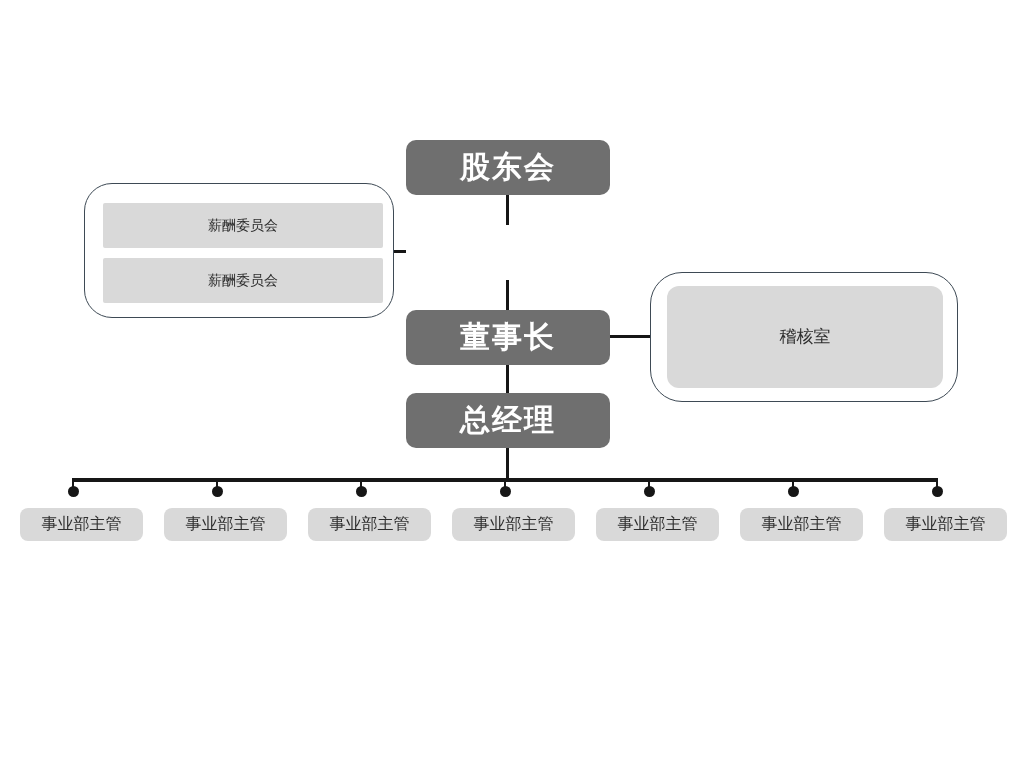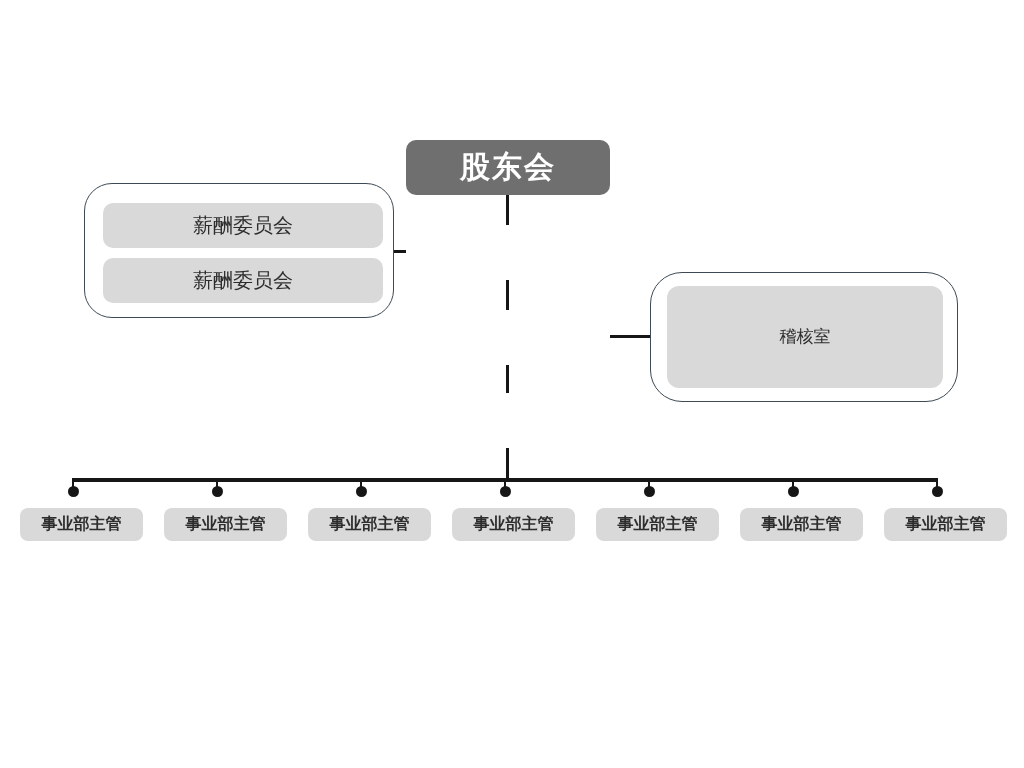--- a/index.html
+++ b/index.html
@@ -82,23 +82,23 @@
   .bubble-right {
     left: 650px;
     top: 272px;
     width: 308px;
     height: 130px;
     border-radius: 32px;
   }
   .sub-node {
     position: absolute;
     background: #d9d9d9;
-    border-radius: 10px;
+    border-radius: 2px;
     color: #2d2d2d;
-    font-size: 20px;
+    font-size: 14px;
     display: flex;
     align-items: center;
     justify-content: center;
   }
   .committee {
     left: 18px;
     width: 280px;
     height: 45px;
   }
   .committee-0 { top: 19px; }
@@ -117,32 +117,34 @@
   
   .node-bottom {
     position: absolute;
     top: 508px;
     width: 123px;
     height: 33px;
     background: #d9d9d9;
     border-radius: 8px;
     color: #2d2d2d;
     font-size: 16px;
-    font-weight: 700;
+    font-weight: 400;
     display: flex;
     align-items: center;
     justify-content: center;
   }
 </style>
 </head>
 <body>
 
 <div class="canvas">
 
   <div class="node-main" style="top:140px">股东会</div>
+  <div class="node-main" style="top:310px">董事长</div>
+  <div class="node-main" style="top:393px">总经理</div>
 
   <div class="vline" style="left:506px; top:195px; height:30px"></div>
   <div class="vline" style="left:506px; top:280px; height:30px"></div>
   <div class="vline" style="left:506px; top:365px; height:28px"></div>
   <div class="vline" style="left:506px; top:448px; height:30px"></div>
 
   <div class="hline" style="left:394px; top:250px; width:12px"></div>
   <div class="bubble bubble-left">
     <div class="sub-node committee committee-0">薪酬委员会</div>
     <div class="sub-node committee committee-1">薪酬委员会</div>

